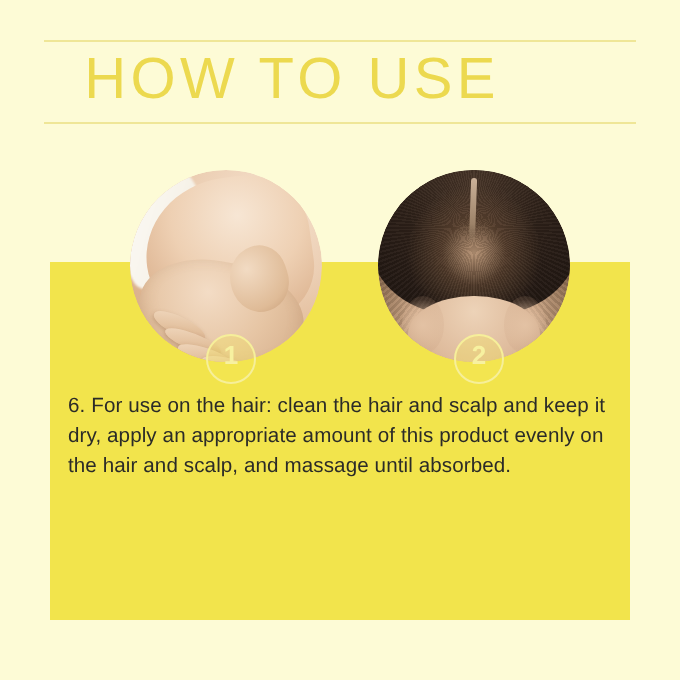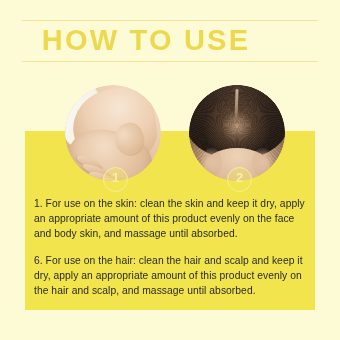--- a/index.html
+++ b/index.html
@@ -40,21 +40,21 @@
   .rule-bottom { top: 47px; }
 
   .title-text {
     position: absolute;
     left: 0;
     top: 8px;
     width: 292px;
     text-align: center;
     font-size: 29px;
     line-height: 36px;
-    font-weight: bold;
+    font-weight: normal;
     letter-spacing: 2.2px;
     color: #ecd94f;
     white-space: nowrap;
   }
 
   
   .panel {
     position: absolute;
     left: 25px;
     top: 131px;
@@ -265,17 +265,16 @@
       <div class="forehead"></div>
       <div class="temple-l"></div>
       <div class="temple-r"></div>
     </div>
   </div>
 
   <div class="badge badge-1">1</div>
   <div class="badge badge-2">2</div>
 
   <div class="steps">
-    <p class="step">1. For use on the skin: clean the skin and keep it dry, apply an appropriate amount of this product evenly on the face and body skin, and massage until absorbed.</p>
     <p class="step">6. For use on the hair: clean the hair and scalp and keep it dry, apply an appropriate amount of this product evenly on the hair and scalp, and massage until absorbed.</p>
   </div>
 
 </div>
 
 </body></html>

